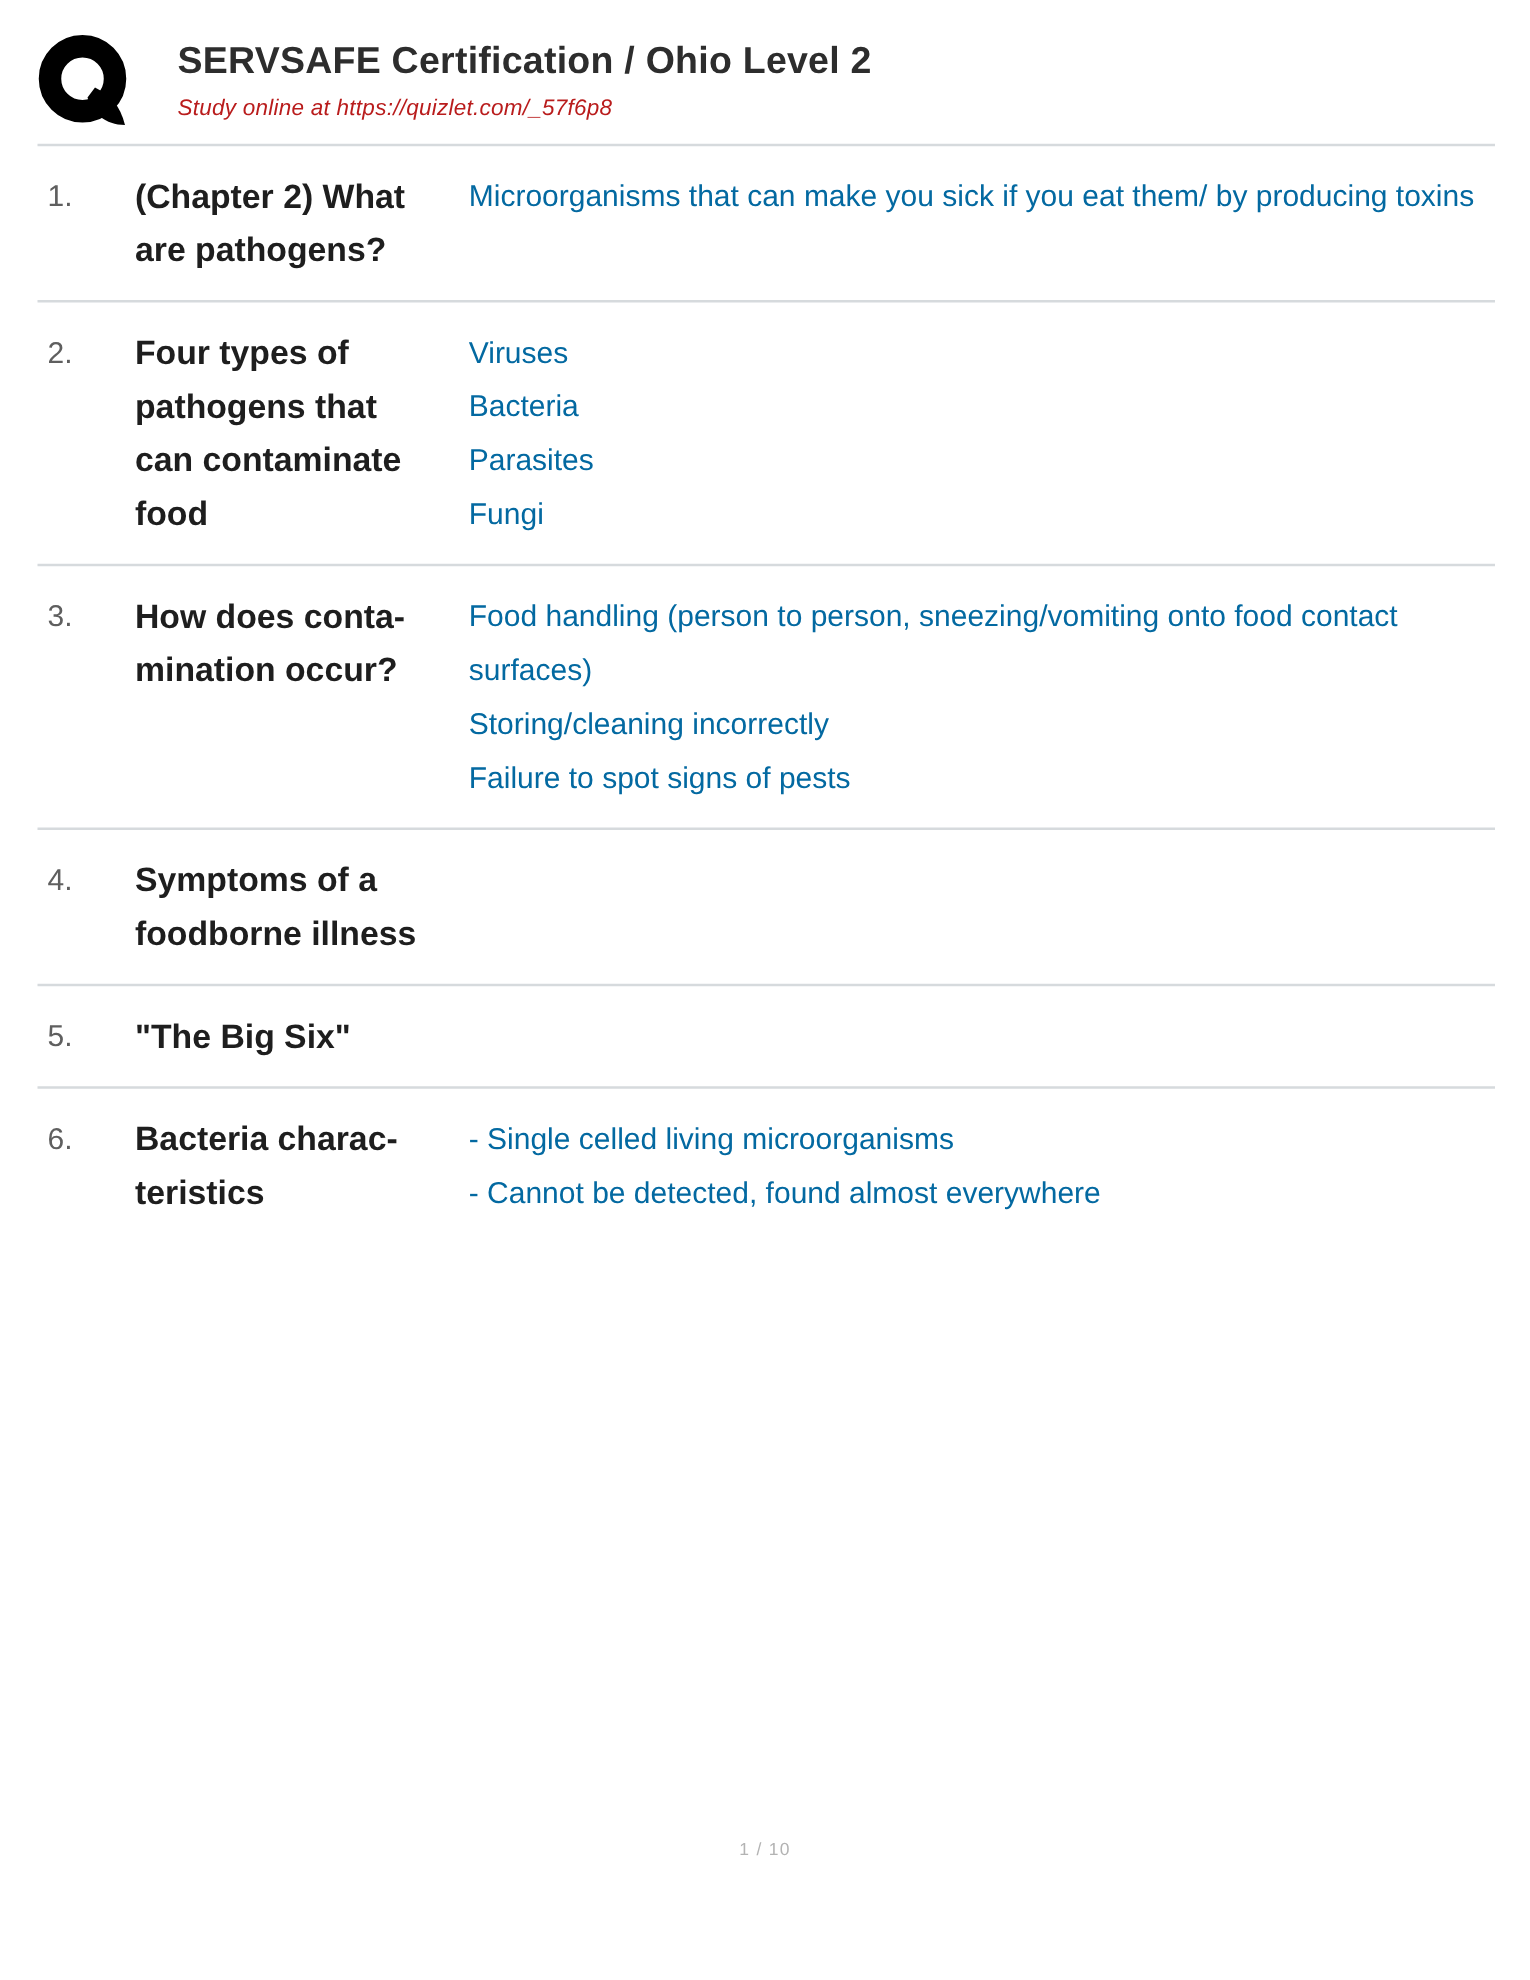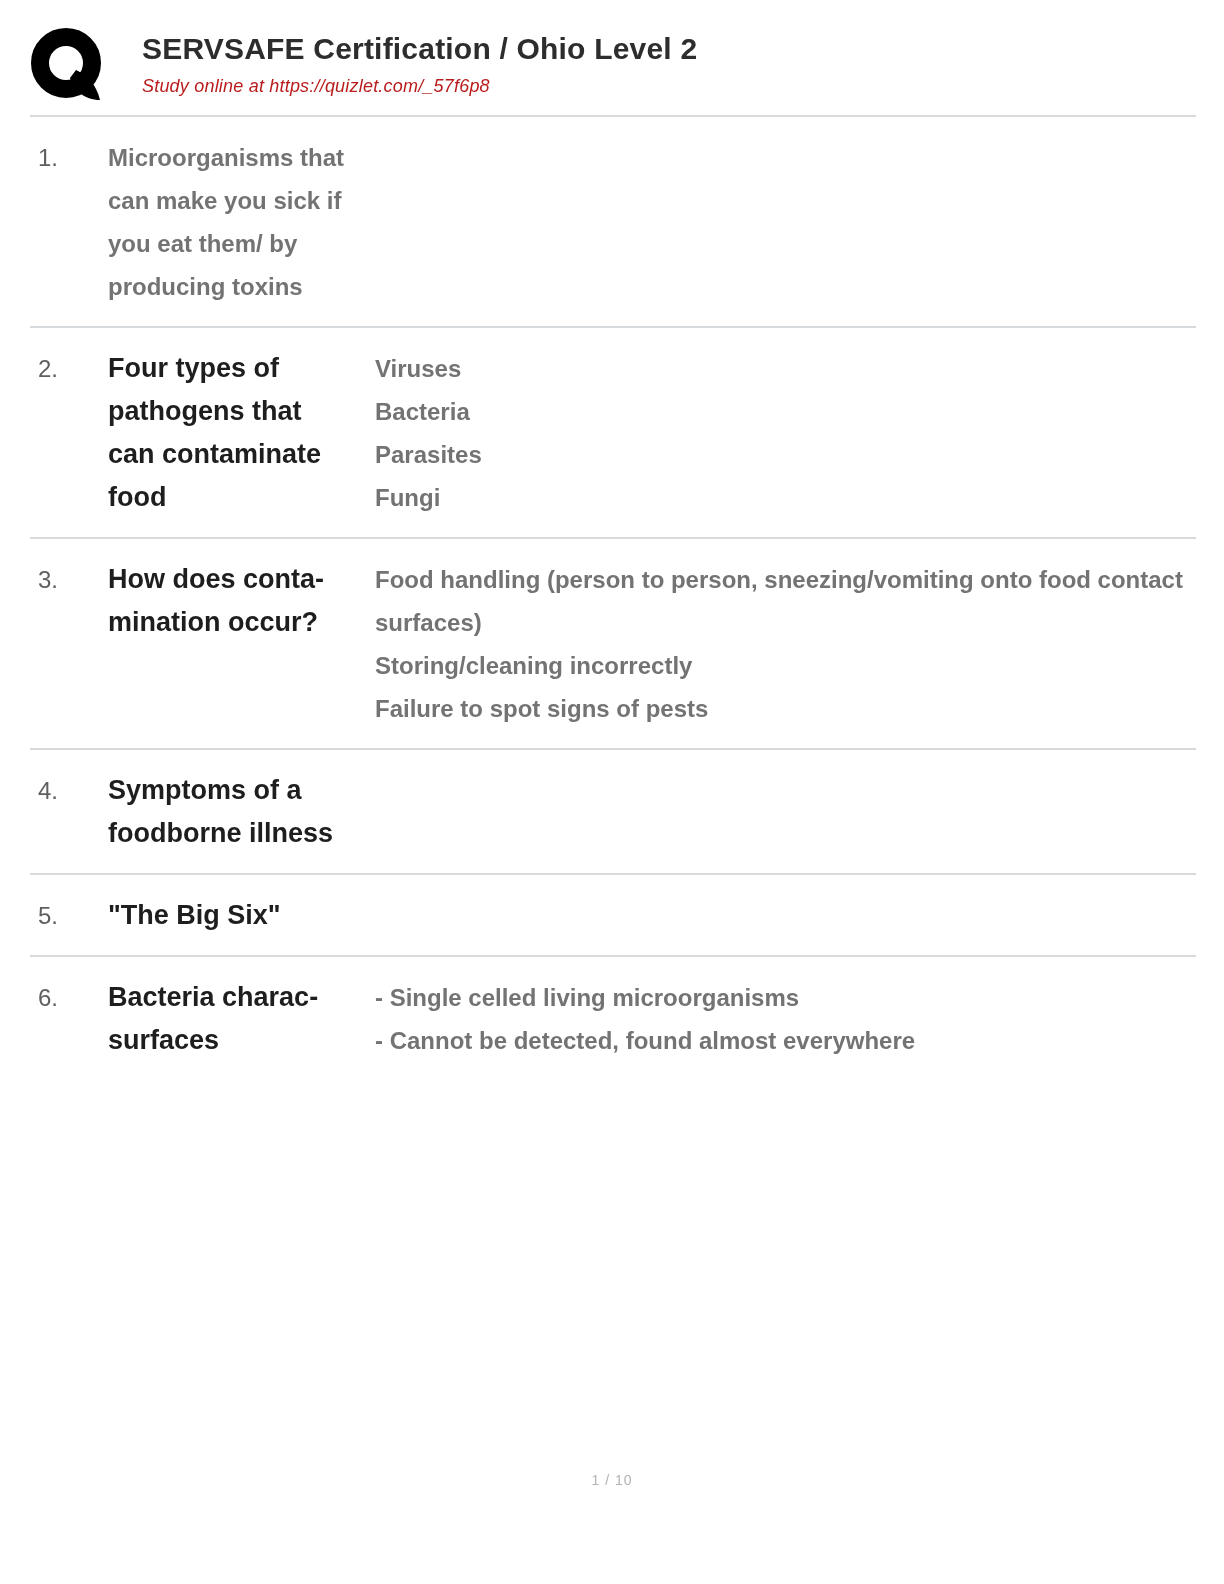--- a/index.html
+++ b/index.html
@@ -73,22 +73,22 @@
   .term {
     font-size: 27px;
     font-weight: 700;
     color: #1e1e1e;
     line-height: 43px;
     white-space: pre-line;
     padding-right: 10px;
   }
   .def {
     font-size: 24px;
-    font-weight: 700;
-    color: #737373;
+    font-weight: 400;
+    color: #0369a1;
     line-height: 43px;
     white-space: pre-line;
   }
 
   
   footer.page-footer {
     position: absolute;
     left: 0;
     top: 1471px;
     width: 100%;
@@ -118,20 +118,22 @@
       <div class="deck-subtitle">Study online at https://quizlet.com/_57f6p8</div>
     </div>
   </header>
 
   <div class="divider header-divider"></div>
 
   <main id="cards">
   <section class="card-row">
     <div class="grid">
       <div class="num">1.</div>
+      <div class="term">(Chapter 2) What
+are pathogens?</div>
       <div class="def">Microorganisms that can make you sick if you eat them/ by producing toxins</div>
     </div>
     <div class="divider"></div>
   </section>
 
   <section class="card-row">
     <div class="grid">
       <div class="num">2.</div>
       <div class="term">Four types of
 pathogens that
@@ -171,21 +173,21 @@
       <div class="num">5.</div>
       <div class="term">"The Big Six"</div>
     </div>
     <div class="divider"></div>
   </section>
 
   <section class="card-row">
     <div class="grid">
       <div class="num">6.</div>
       <div class="term">Bacteria charac-
-surfaces</div>
+teristics</div>
       <div class="def">- Single celled living microorganisms
 - Cannot be detected, found almost everywhere</div>
     </div>
 
   </section>
 </main>
 
   <footer class="page-footer">
     <span class="page-number">1 / 10</span>
   </footer>

